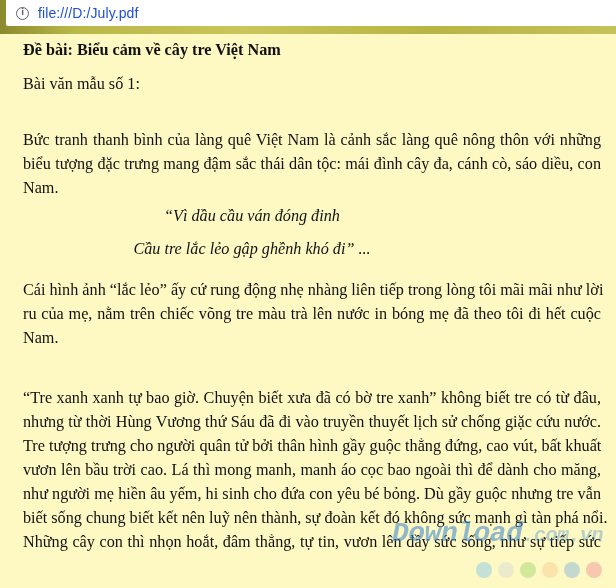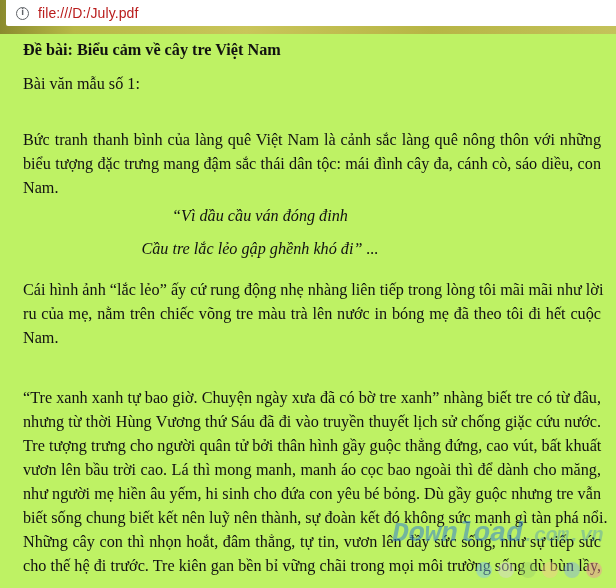--- a/index.html
+++ b/index.html
@@ -46,29 +46,29 @@
       font-family: "DejaVu Sans", sans-serif;
       font-size: 8px;
       font-weight: bold;
       color: #5f6368;
       line-height: 1;
     }
     .url {
       margin-left: 9px;
       font-family: "Liberation Sans", sans-serif;
       font-size: 14px;
-      color: #b91c1c;
+      color: #1d4ed8;
       letter-spacing: 0.1px;
     }
     .page {
       position: absolute;
       left: 0; top: 34px;
       width: 616px;
       height: 554px;
-      background: #bef264;
+      background: #fef9c3;
       font-family: "Liberation Serif", serif;
       color: #111111;
       font-size: 16.2px;
       line-height: 24px;
     }
     .heading {
       position: absolute;
       left: 23px; top: 4px;
       font-weight: bold;
       font-size: 16.2px;
@@ -94,21 +94,21 @@
       white-space: nowrap;
     }
     .para .line.last {
       text-align-last: left;
     }
     .p1 { top: 94px; }
     .p2 { top: 285px; margin-top: 8px; }
     .p3 { top: 400px; }
     .poem {
       position: absolute;
-      left: 8px;
+      left: 0;
       width: 504px;
       text-align: center;
       font-style: italic;
       margin: 0;
     }
     .poem1 { top: 170px; }
     .poem2 { top: 203px; }
     .watermark {
       position: absolute;
       left: 378px;
@@ -165,28 +165,27 @@
     <p class="poem poem1">“Vì dầu cầu ván đóng đinh</p>
     <p class="poem poem2">Cầu tre lắc lẻo gập ghềnh khó đi” ...</p>
 
     <div class="para p2" style="top:236px;">
       <span class="line">Cái hình ảnh “lắc lẻo” ấy cứ rung động nhẹ nhàng liên tiếp trong lòng tôi mãi mãi như lời</span>
       <span class="line">ru của mẹ, nằm trên chiếc võng tre màu trà lên nước in bóng mẹ đã theo tôi đi hết cuộc</span>
       <span class="line last">Nam.</span>
     </div>
 
     <div class="para p3" style="top:352px;">
-      <span class="line">“Tre xanh xanh tự bao giờ. Chuyện ngày xưa đã có bờ tre xanh” nhàng biết tre có từ đâu,</span>
+      <span class="line">“Tre xanh xanh tự bao giờ. Chuyện biết xưa đã có bờ tre xanh” không biết tre có từ đâu,</span>
       <span class="line">nhưng từ thời Hùng Vương thứ Sáu đã đi vào truyền thuyết lịch sử chống giặc cứu nước.</span>
       <span class="line">Tre tượng trưng cho người quân tử bởi thân hình gầy guộc thẳng đứng, cao vút, bất khuất</span>
       <span class="line">vươn lên bầu trời cao. Lá thì mong manh, manh áo cọc bao ngoài thì để dành cho măng,</span>
       <span class="line">như người mẹ hiền âu yếm, hi sinh cho đứa con yêu bé bỏng. Dù gầy guộc nhưng tre vẫn</span>
       <span class="line">biết sống chung biết kết nên luỹ nên thành, sự đoàn kết đó không sức mạnh gì tàn phá nổi.</span>
       <span class="line">Những cây con thì nhọn hoắt, đâm thẳng, tự tin, vươn lên đầy sức sống, như sự tiếp sức</span>
-      <span class="line">cho thế hệ đi trước. Tre kiên gan bền bỉ vững chãi trong mọi môi trường sống dù bùn lầy,</span>
     </div>
 
     <div class="watermark">
       <span>Download</span><span class="suffix">.com.vn</span>
     </div>
     <div class="dots">
       <span class="dot" style="background: rgb(124, 195, 239);"></span>
       <span class="dot" style="background: rgb(214, 214, 214);"></span>
       <span class="dot" style="background: rgb(158, 211, 106);"></span>
       <span class="dot" style="background: rgb(247, 201, 138);"></span>

